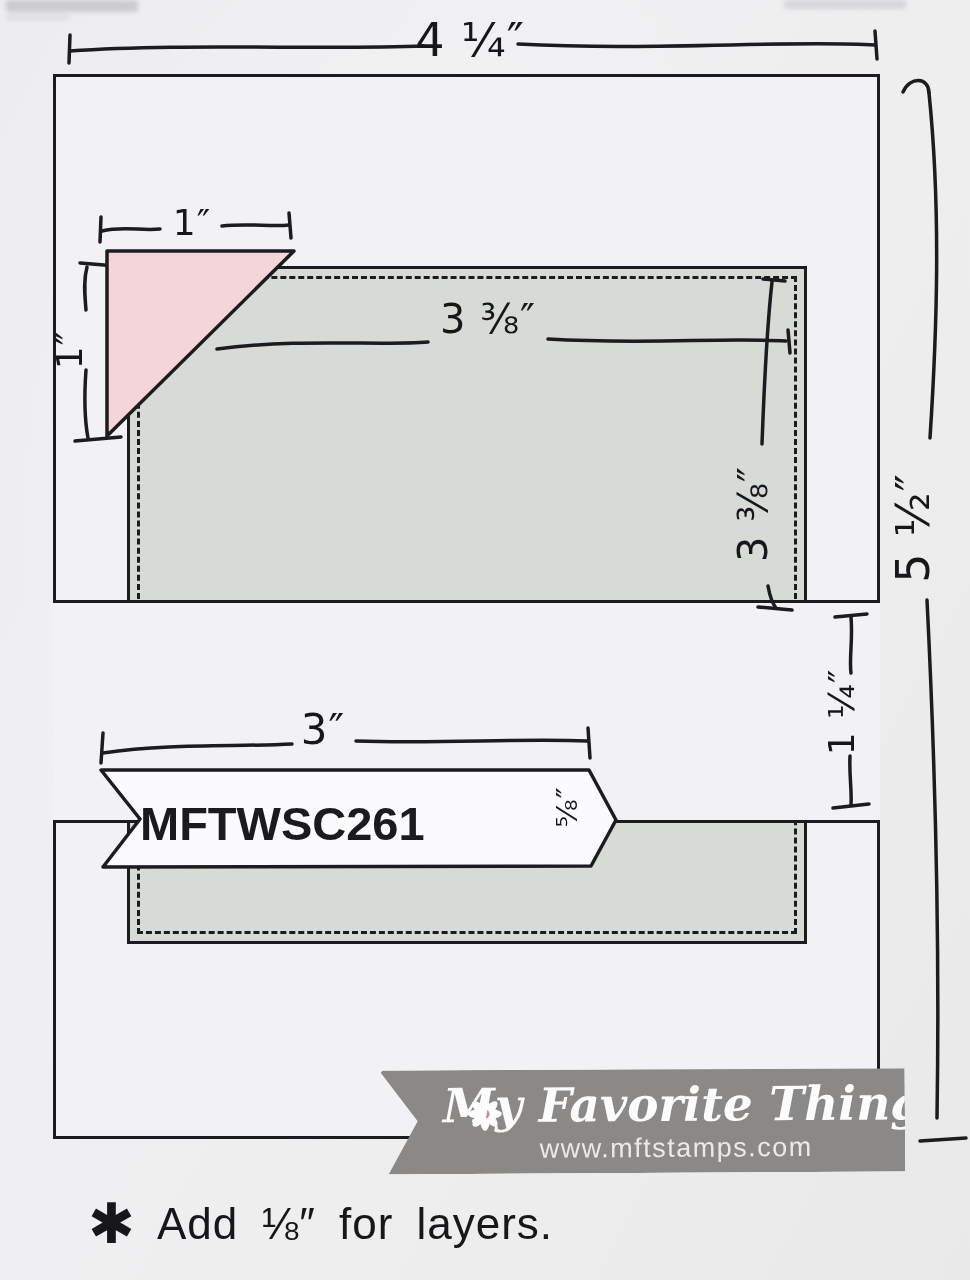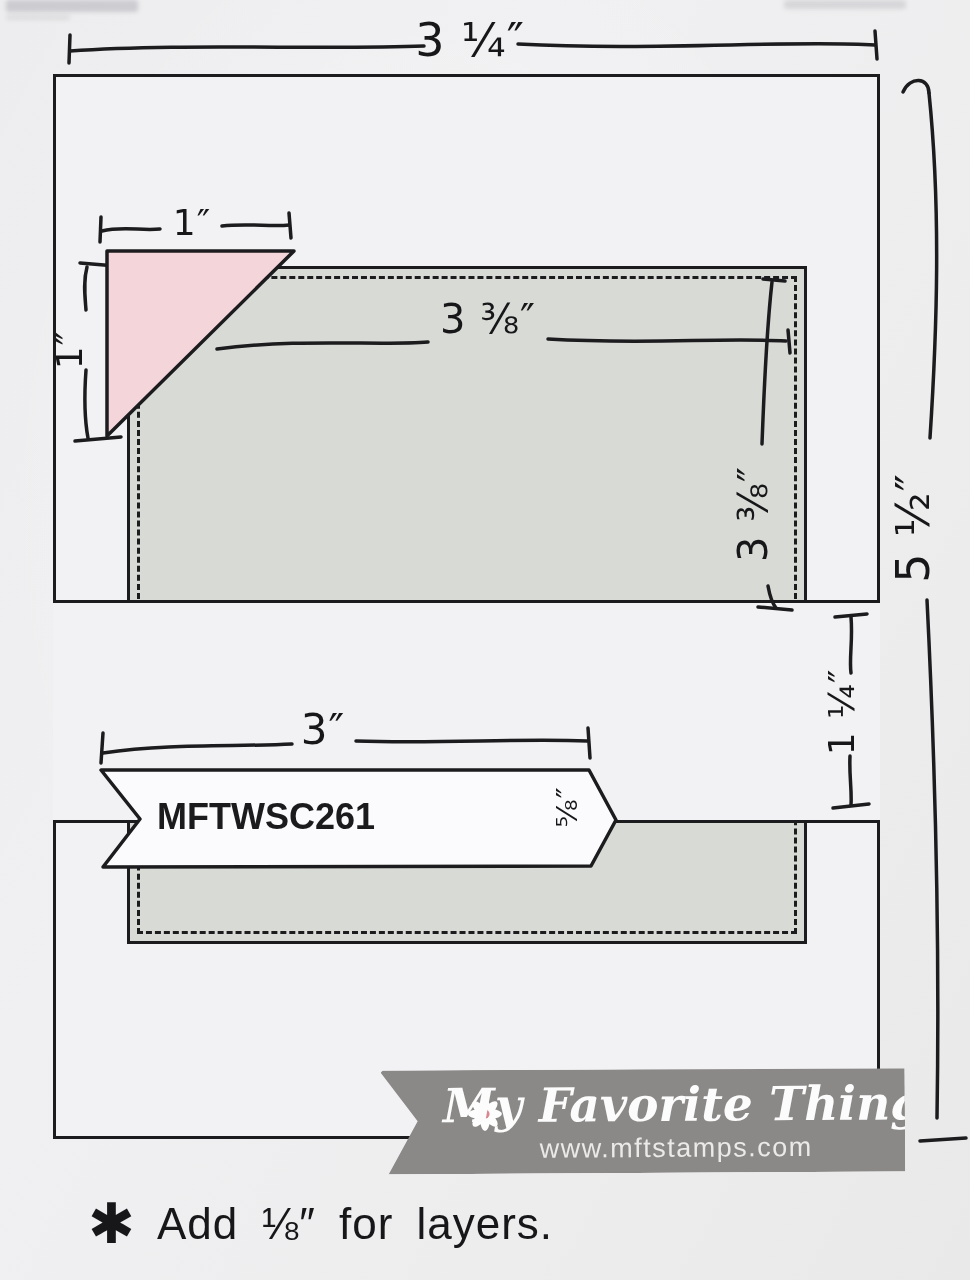--- a/index.html
+++ b/index.html
@@ -52,21 +52,21 @@
   #lbl-panel-w{left:488px;top:319px;font-size:40px;}
   #lbl-panel-h{left:753px;top:514px;font-size:40px;}
   #lbl-band-h {left:841px;top:712px;font-size:36px;}
   #lbl-banner-w{left:323px;top:729px;font-size:42px;}
   #lbl-banner-h{left:567px;top:807px;font-size:29px;}
 
   
   #banner-code{
     position:absolute;left:140px;top:796px;width:252px;z-index:6;
     font-family:"Liberation Sans", sans-serif;font-weight:700;
-    font-size:36px;color:#1b1b1e;letter-spacing:0px;text-align:center;
+    font-size:47px;color:#1b1b1e;letter-spacing:0px;text-align:center;
   }
 
   
   #logo{
     position:absolute;left:381px;top:1069px;width:524px;height:104px;z-index:7;
     background:#8b8987;transform:rotate(-0.35deg);
     clip-path:polygon(0.4% 0%, 100% 1%, 100% 100%, 1.4% 100%, 7% 49%, 0% 2%);
   }
   #logo-brand{
     position:absolute;left:62px;top:8px;width:450px;text-align:center;
@@ -141,21 +141,21 @@
     <path d="M103,753 C170,743 235,747 292,744"></path>
     <path d="M356,741 C440,744 520,738 587,741"></path>
     <path d="M588,728 L590,758"></path>
   </g>
 
   <polygon points="107,251 294,251 107,436" fill="#f4d5da" stroke="#1c1c1f" stroke-width="3.5" stroke-linejoin="round"></polygon>
 
   <polygon points="101,770 589,770 616,820 591,866 103,867 140,819" fill="#fbfbfd" stroke="#1c1c1f" stroke-width="3.5" stroke-linejoin="round"></polygon>
 </svg>
 
-<div class="dim" id="lbl-card-w">3 ¼″</div>
+<div class="dim" id="lbl-card-w">4 ¼″</div>
 <div class="dim v" id="lbl-card-h">5 ½″</div>
 <div class="dim" id="lbl-corner-w">1″</div>
 <div class="dim v" id="lbl-corner-h">1″</div>
 <div class="dim" id="lbl-panel-w">3 ⅜″</div>
 <div class="dim v" id="lbl-panel-h">3 ⅜″</div>
 <div class="dim v" id="lbl-band-h">1 ¼″</div>
 <div class="dim" id="lbl-banner-w">3″</div>
 <div class="dim v" id="lbl-banner-h">⅝″</div>
 
 <div id="banner-code">MFTWSC261</div>

